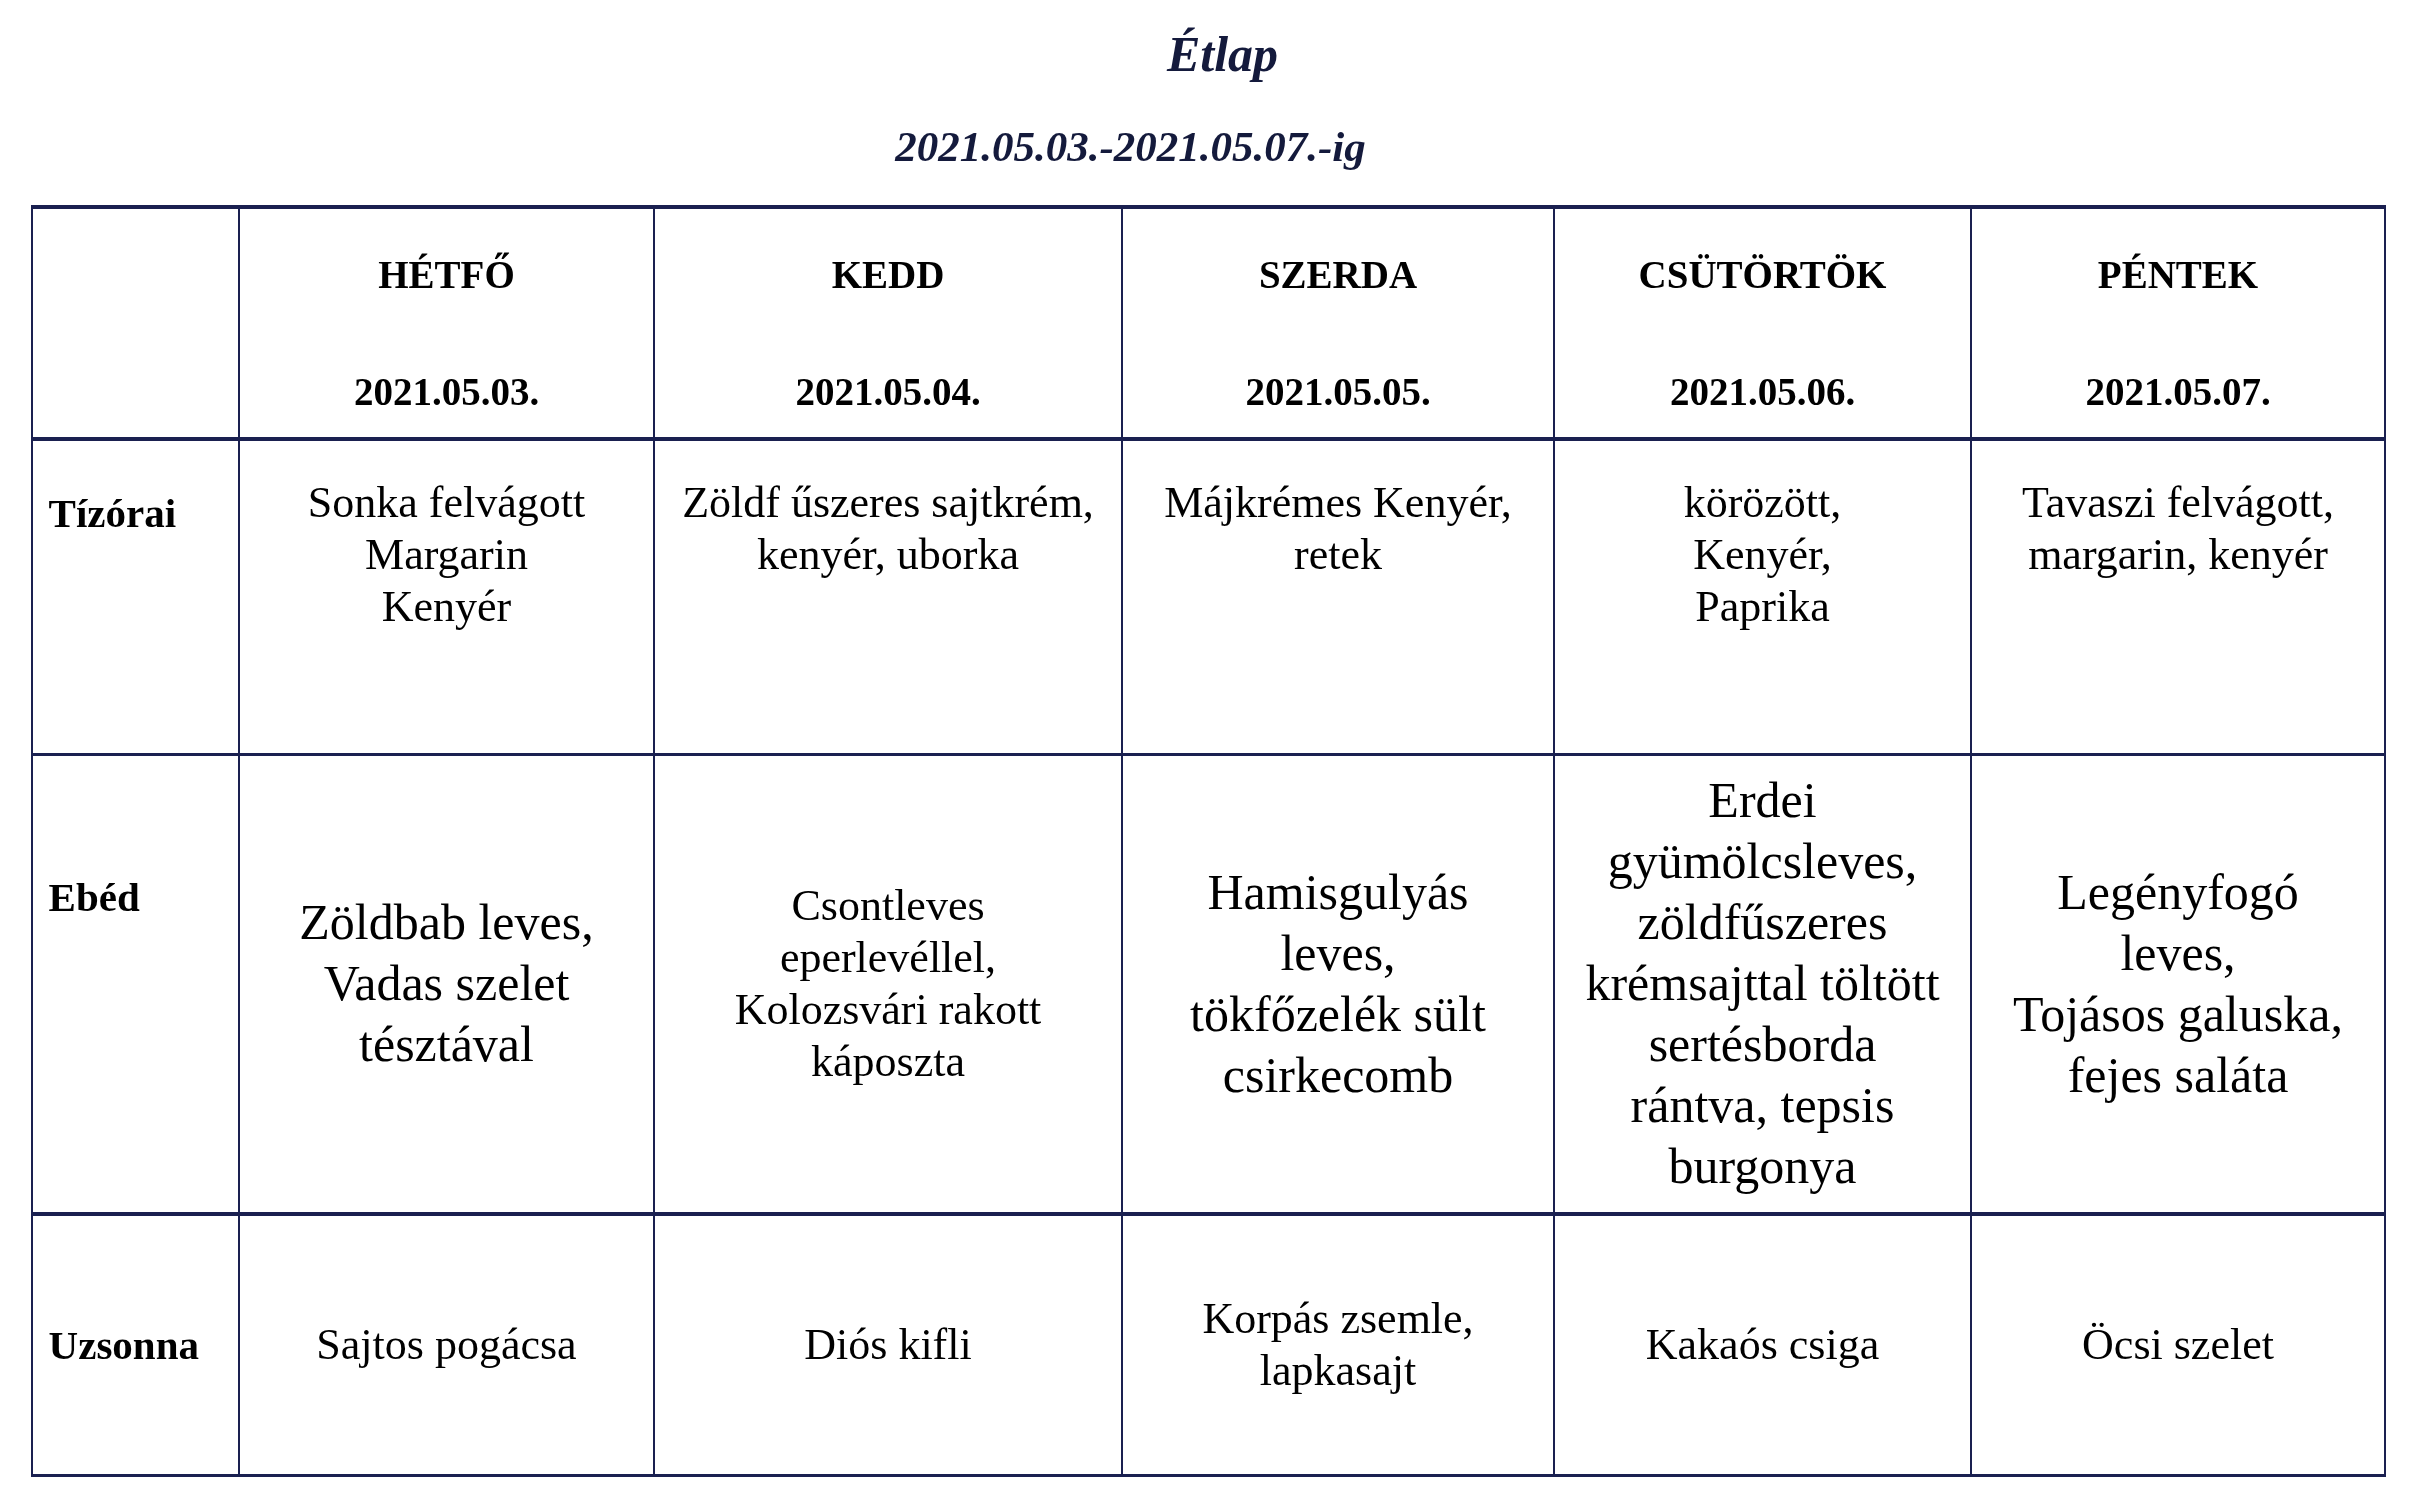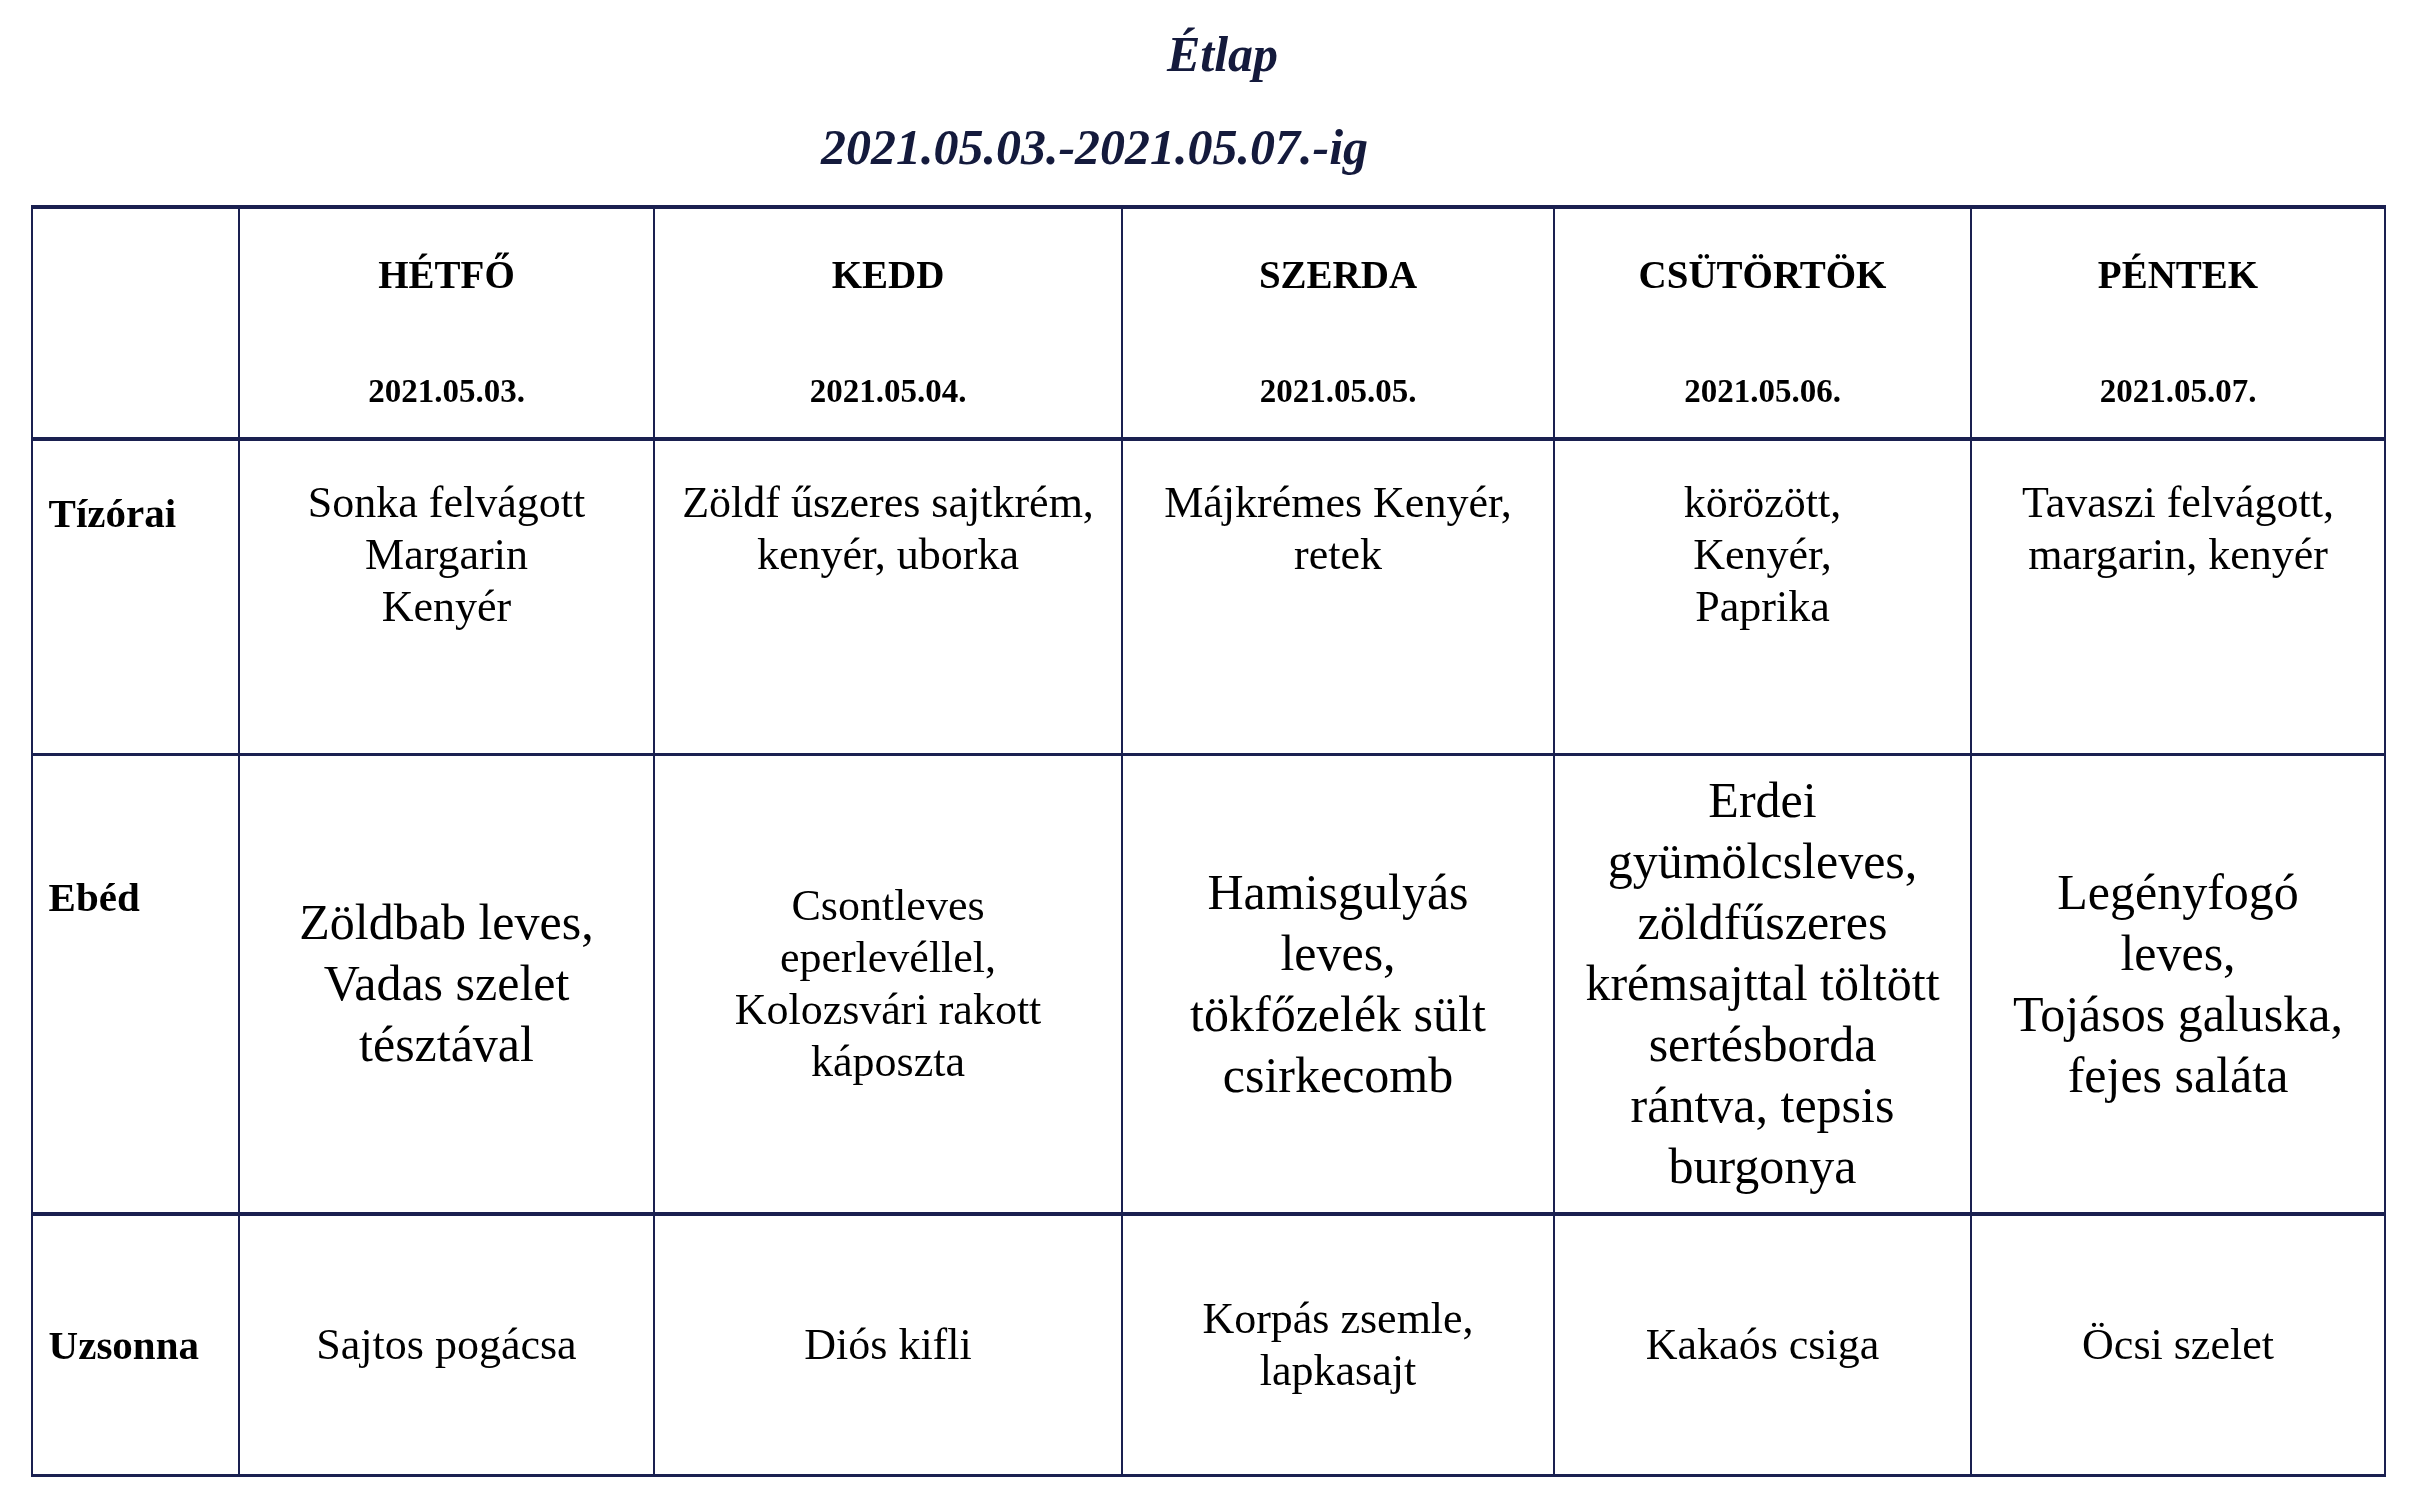--- a/index.html
+++ b/index.html
@@ -25,24 +25,25 @@
       font-weight: bold;
       font-style: italic;
       line-height: 62px;
     }
     .page-subtitle {
       position: absolute;
       left: 0;
       width: 2189px;
       top: 116px;
       text-align: center;
-      font-size: 50px;
+      font-size: 43px;
       font-weight: bold;
       font-style: italic;
       line-height: 62px;
+      padding-left: 36px;
     }
     .menu-table {
       position: absolute;
       left: 31px;
       top: 205px;
       width: 2353px;
       height: 1268px;
       border-collapse: collapse;
       table-layout: fixed;
     }
@@ -65,21 +66,21 @@
 
     .day-name {
       display: block;
       font-size: 39px;
       font-weight: bold;
       line-height: 47px;
       margin-top: 19px;
     }
     .day-date {
       display: block;
-      font-size: 33px;
+      font-size: 39px;
       font-weight: bold;
       line-height: 47px;
       margin-top: 70px;
     }
     .meal-label {
       font-size: 41px;
       font-weight: bold;
       text-align: left !important;
       padding-left: 15.6px !important;
     }

